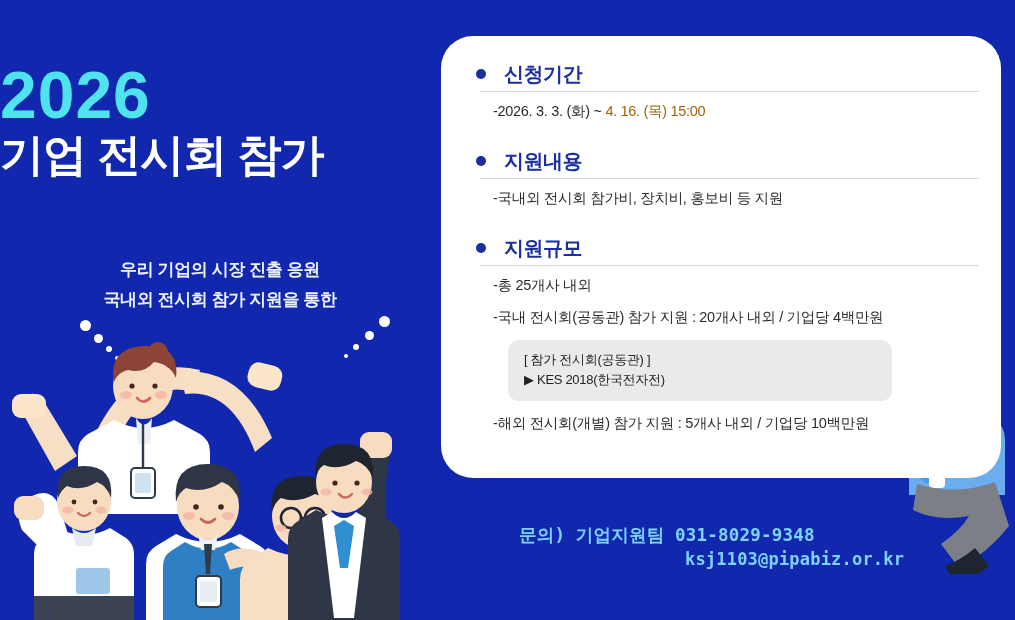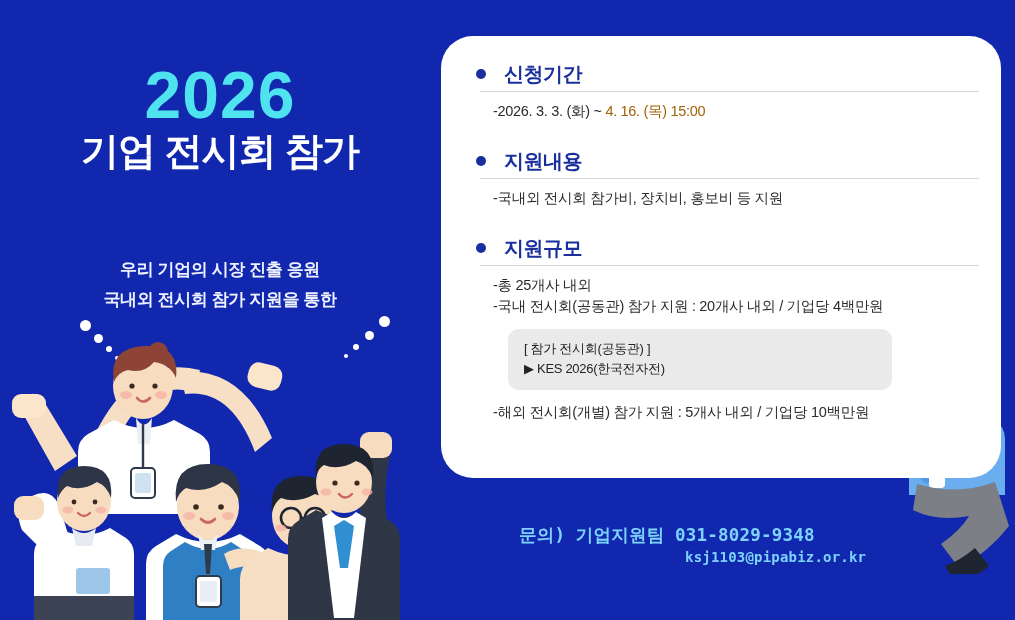--- a/index.html
+++ b/index.html
@@ -6,26 +6,26 @@
   body{
     width:1015px;height:620px;overflow:hidden;
     font-family:"Liberation Sans","DejaVu Sans",sans-serif;
     background:#1226a8;
   }
   .poster{position:relative;width:1015px;height:620px;background:#1128ae;overflow:hidden;}
 
   
   .left{position:absolute;left:0;top:0;width:440px;height:620px;}
   .year{
-    position:absolute;left:0;top:62px;width:440px;text-align:center;
+    position:absolute;left:0;top:62px;width:440px;text-align:left;
     font-size:66px;font-weight:bold;color:#4fe3ef;letter-spacing:1px;line-height:1;
   }
   .headline{
-    position:absolute;left:0;top:128px;width:440px;text-align:center;
-    font-size:38px;font-weight:bold;color:#ffffff;line-height:1.24;letter-spacing:-1px;
+    position:absolute;left:0;top:128px;width:440px;
+    font-size:44px;font-weight:bold;color:#ffffff;line-height:1.24;letter-spacing:-1px;
   }
   .subcopy{
     position:absolute;left:0;top:255px;width:440px;text-align:center;
     font-size:17px;font-weight:bold;color:#eef1ff;line-height:1.75;letter-spacing:-0.4px;
   }
 
   
   .dots{position:absolute;}
   .dot{position:absolute;background:#ffffff;border-radius:50%;}
 
@@ -60,21 +60,21 @@
   .greybox div{
     font-size:13px;color:#222222;letter-spacing:-0.3px;line-height:1.55;white-space:nowrap;
   }
 
   
   .contact{position:absolute;left:519px;top:524px;width:470px;}
   .contact div{
     font-family:"DejaVu Sans Mono","Liberation Mono",monospace;
     font-size:17.5px;font-weight:bold;color:#7dd3fc;letter-spacing:0.2px;line-height:1.35;
   }
-  .contact .mail{text-align:left;padding-left:166px;font-size:14px;}
+  .contact .mail{text-align:left;padding-left:166px;font-size:17px;}
 </style>
 </head>
 <body>
 
 <div class="poster">
 
   <div class="left">
     <div class="year">2026</div>
     <div class="headline">
       <div>기업 전시회 참가</div>
@@ -220,25 +220,25 @@
         <div class="body-line">-국내외 전시회 참가비, 장치비, 홍보비 등 지원</div>
       </div>
 
       <div class="section" style="margin-top:26px;">
         <div class="sec-head">
           <span class="bullet"></span>
           <span class="sec-title">지원규모</span>
         </div>
         <div class="rule"></div>
         <div class="body-line">-총 25개사 내외</div>
-        <div class="body-line" style="margin-top:0;">-국내 전시회(공동관) 참가 지원  : 20개사 내외 / 기업당 4백만원</div>
+        <div class="body-line" style="margin-top:11px;">-국내 전시회(공동관) 참가 지원  : 20개사 내외 / 기업당 4백만원</div>
 
         <div class="greybox">
           <div>[  참가 전시회(공동관) ]</div>
-          <div>▶ KES 2026(한국전자전)</div>
+          <div>▶ KES 2018(한국전자전)</div>
         </div>
 
         <div class="body-line" style="margin-top:12px;">-해외 전시회(개별) 참가 지원 : 5개사 내외 / 기업당 10백만원</div>
       </div>
 
     </div>
   </div>
 
   <div class="contact">
     <div>문의)  기업지원팀 031-8029-9348</div>

